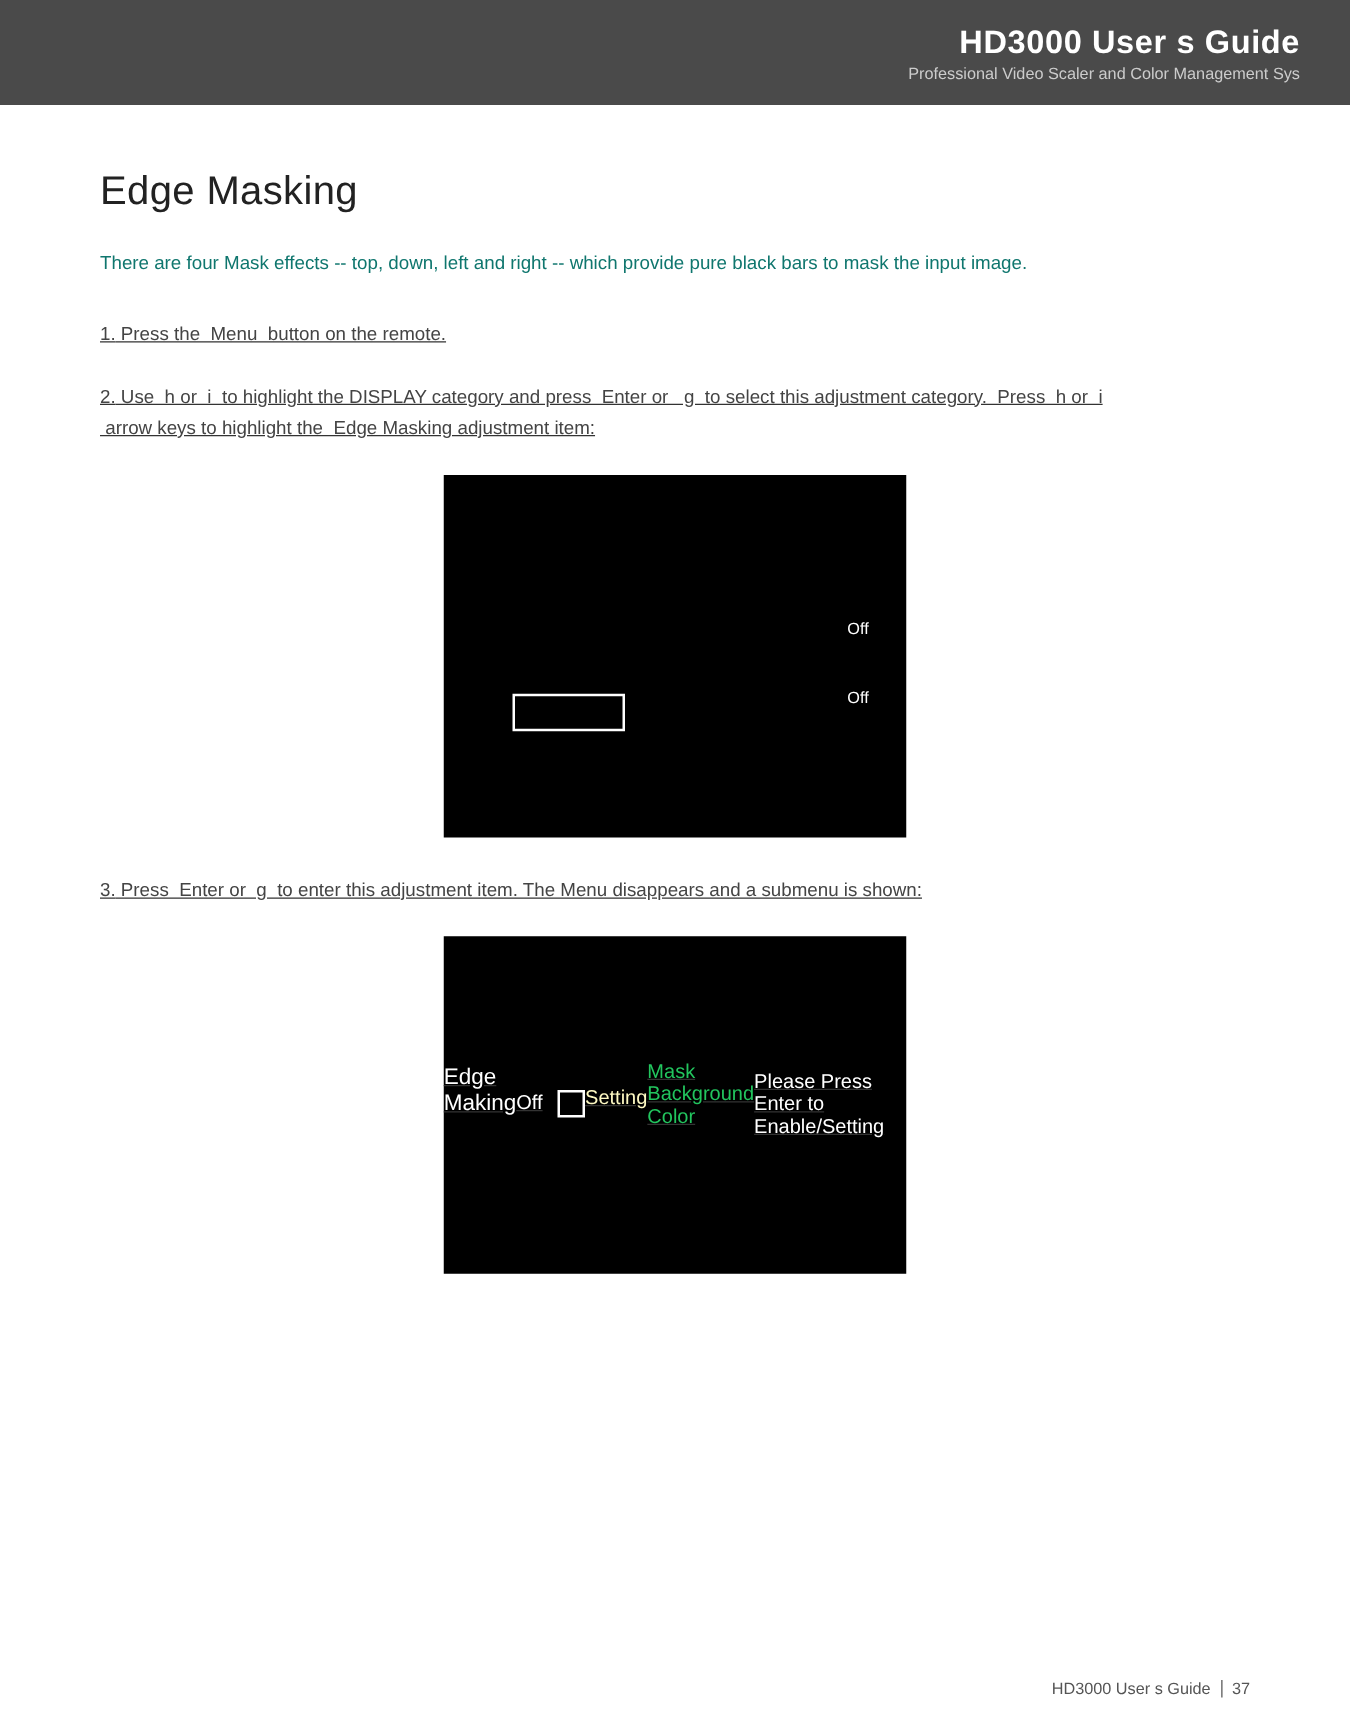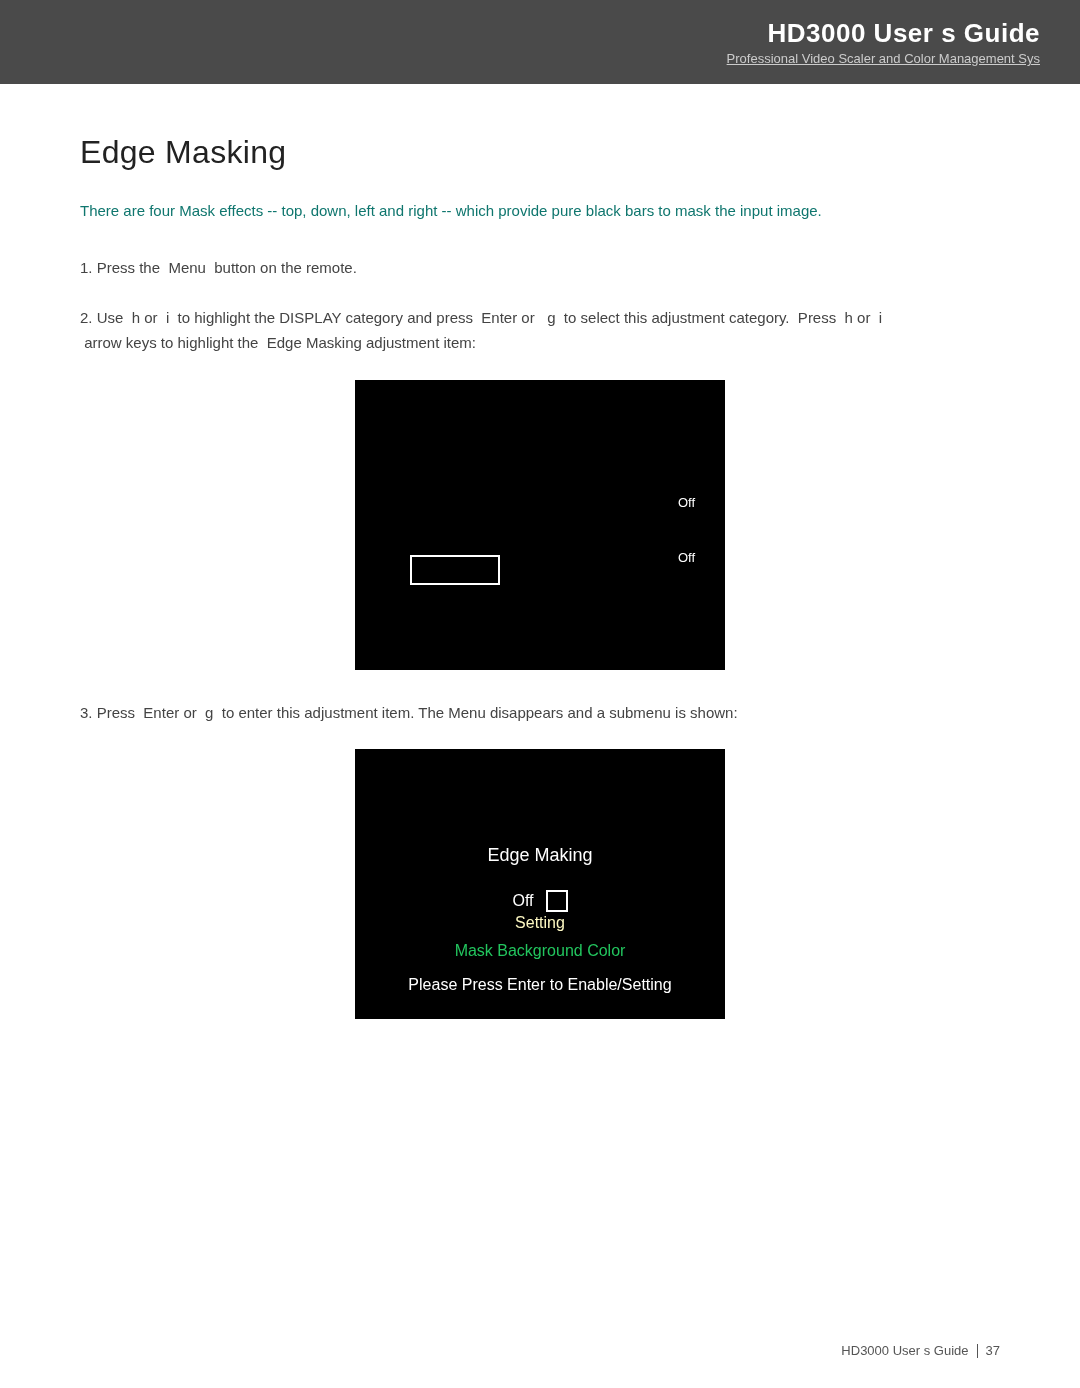--- a/index.html
+++ b/index.html
@@ -27,21 +27,20 @@
       color: #ffffff;
       font-size: 26px;
       font-weight: bold;
       letter-spacing: 0.5px;
     }
 
     .header-subtitle {
       color: #cccccc;
       font-size: 13px;
       margin-top: 2px;
-      text-decoration: underline;
     }
 
     
     .content {
       padding: 50px 80px 80px 80px;
     }
 
     .page-title {
       font-size: 32px;
       font-weight: 300;
@@ -53,20 +52,21 @@
     .intro-text {
       font-size: 15px;
       line-height: 1.6;
       color: #0f766e;
       margin-bottom: 32px;
       max-width: 820px;
     }
 
     .step {
       margin-bottom: 24px;
+      text-decoration: underline;
     }
 
     .step-text {
       font-size: 15px;
       line-height: 1.7;
       color: #444444;
       max-width: 820px;
     }
 
     
@@ -114,27 +114,26 @@
     }
 
     
     .screen-2 {
       width: 370px;
       height: 270px;
     }
 
     .screen-2-inner {
       display: flex;
-      flex-direction: column;
+      flex-direction: row;
       align-items: center;
       justify-content: center;
       height: 100%;
       gap: 0;
       position: relative;
-      margin-top: 35px;
     }
 
     .submenu-title {
       color: #ffffff;
       font-size: 18px;
       font-weight: 500;
       margin-bottom: 24px;
     }
 
     .submenu-row {

